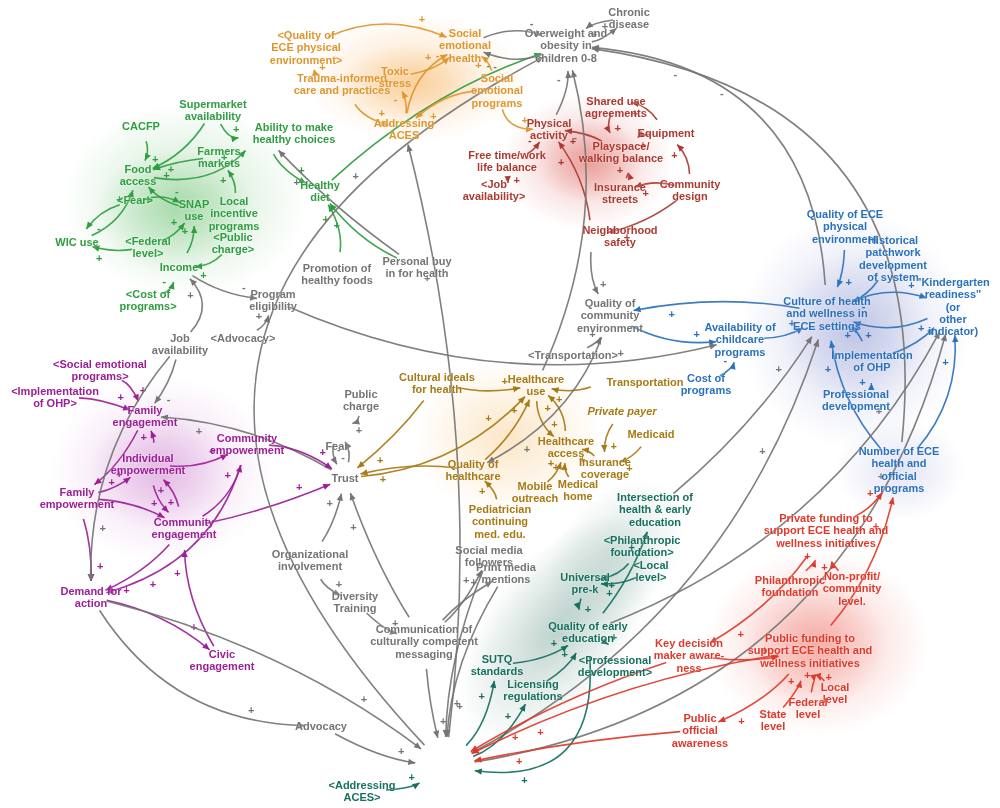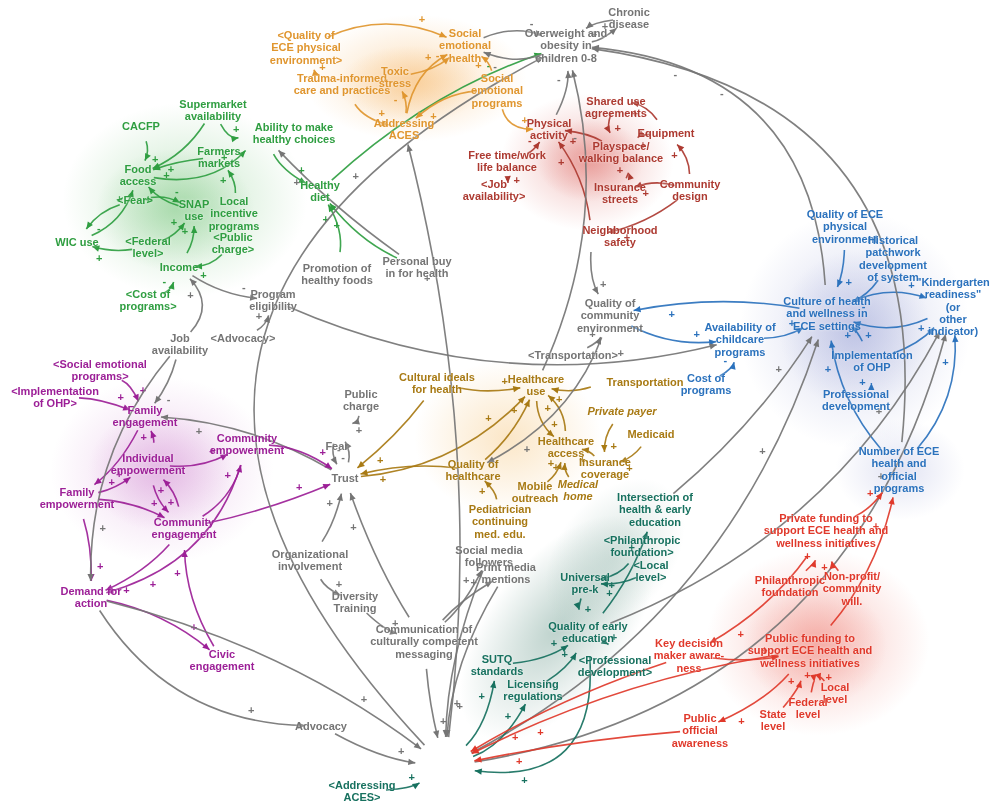--- a/index.html
+++ b/index.html
@@ -589,21 +589,21 @@
       <div class="node" style="left: 622px; top: 411px; color: rgb(168, 122, 20); font-style: italic;">Private payer</div>
       <div class="node" style="left: 651px; top: 434px; color: rgb(168, 122, 20);">Medicaid</div>
       <div class="node" style="left: 566px; top: 447px; color: rgb(168, 122, 20);">Healthcare
 access</div>
       <div class="node" style="left: 605px; top: 468px; color: rgb(168, 122, 20);">Insurance
 coverage</div>
       <div class="node" style="left: 473px; top: 470px; color: rgb(168, 122, 20);">Quality of
 healthcare</div>
       <div class="node" style="left: 535px; top: 492px; color: rgb(168, 122, 20);">Mobile
 outreach</div>
-      <div class="node" style="left: 578px; top: 490px; color: rgb(168, 122, 20); font-style: italic;">Medical
+      <div class="node" style="left: 578px; top: 490px; color: rgb(168, 122, 20);">Medical
 home</div>
       <div class="node" style="left: 500px; top: 521px; color: rgb(168, 122, 20);">Pediatrician
 continuing
 med. edu.</div>
       <div class="node" style="left: 100px; top: 370px; color: rgb(156, 31, 151);">&lt;Social emotional
 programs&gt;</div>
       <div class="node" style="left: 55px; top: 397px; color: rgb(156, 31, 151);">&lt;Implementation
 of OHP&gt;</div>
       <div class="node" style="left: 145px; top: 416px; color: rgb(156, 31, 151);">Family
 engagement</div>
@@ -657,21 +657,21 @@
       <div class="node" style="left: 689px; top: 655px; color: rgb(224, 57, 43);">Key decision
 maker aware-
 ness</div>
       <div class="node" style="left: 826px; top: 530px; color: rgb(224, 57, 43);">Private funding to
 support ECE health and
 wellness initiatives</div>
       <div class="node" style="left: 790px; top: 586px; color: rgb(224, 57, 43);">Philanthropic
 foundation</div>
       <div class="node" style="left: 852px; top: 588px; color: rgb(224, 57, 43);">Non-profit/
 community
-will.</div>
+level.</div>
       <div class="node" style="left: 810px; top: 650px; color: rgb(224, 57, 43);">Public funding to
 support ECE health and
 wellness initiatives</div>
       <div class="node" style="left: 835px; top: 693px; color: rgb(224, 57, 43);">Local
 level</div>
       <div class="node" style="left: 808px; top: 708px; color: rgb(224, 57, 43);">Federal
 level</div>
       <div class="node" style="left: 773px; top: 720px; color: rgb(224, 57, 43);">State
 level</div>
       <div class="node" style="left: 700px; top: 730px; color: rgb(224, 57, 43);">Public

